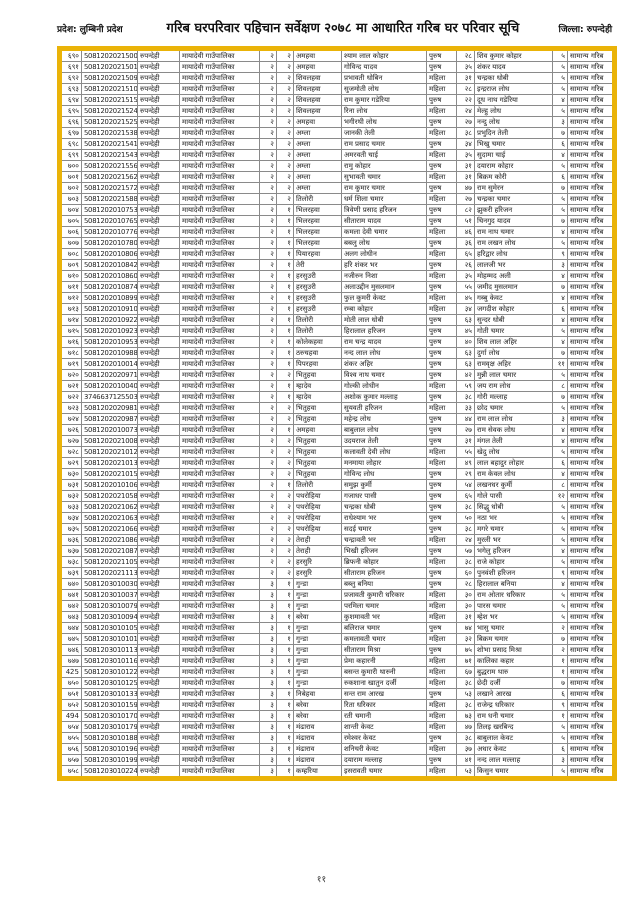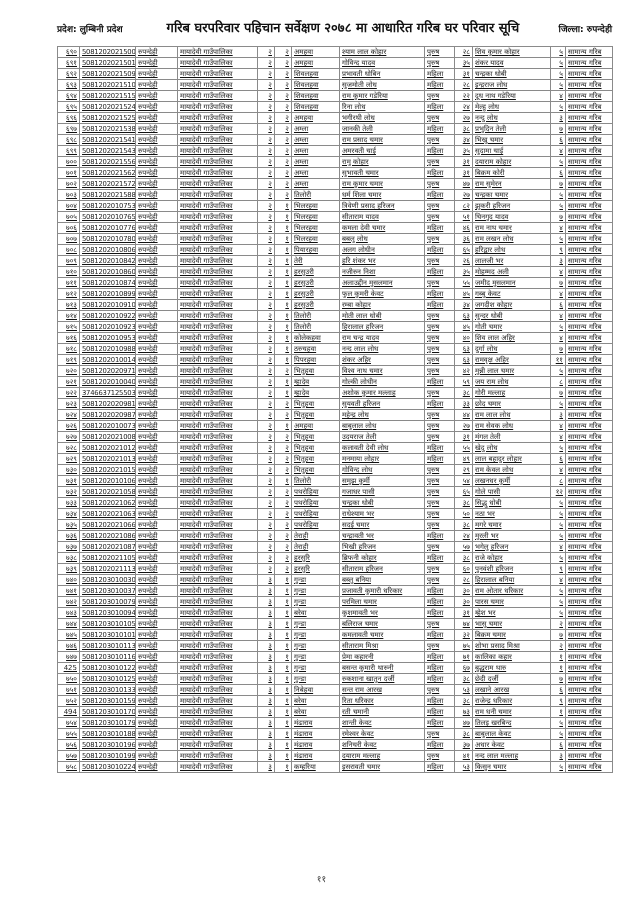--- a/index.html
+++ b/index.html
@@ -13,22 +13,21 @@
     display:flex; justify-content:space-between; align-items:baseline;
     font-size:9px; font-weight:bold; white-space:nowrap;
   }
   .hdr-left  { width:130px; text-align:left; }
   .hdr-title { flex:1; text-align:center; font-size:13px; }
   .hdr-right { width:110px; text-align:right; }
   table.household-table {
     position:absolute; top:46px; left:57px; width:555px; height:700px;
     border-collapse:collapse; table-layout:fixed;
     font-size:7px; line-height:10px;
-    border:1px solid #eab308;
-    text-decoration:underline;
+    border:5px solid #eab308;
   }
   table.household-table td {
     border:1px solid #8a8a8a;
     padding:0 2px; overflow:hidden; white-space:nowrap;
     color:#1a1a1a;
   }
   td.c-serial       { text-align:right; }
   td.c-household_id { text-align:left; font-size:6.8px; letter-spacing:-0.2px; }
   td.c-ward, td.c-settlement, td.c-age, td.c-family_size { text-align:right; }
   .page-footer {

